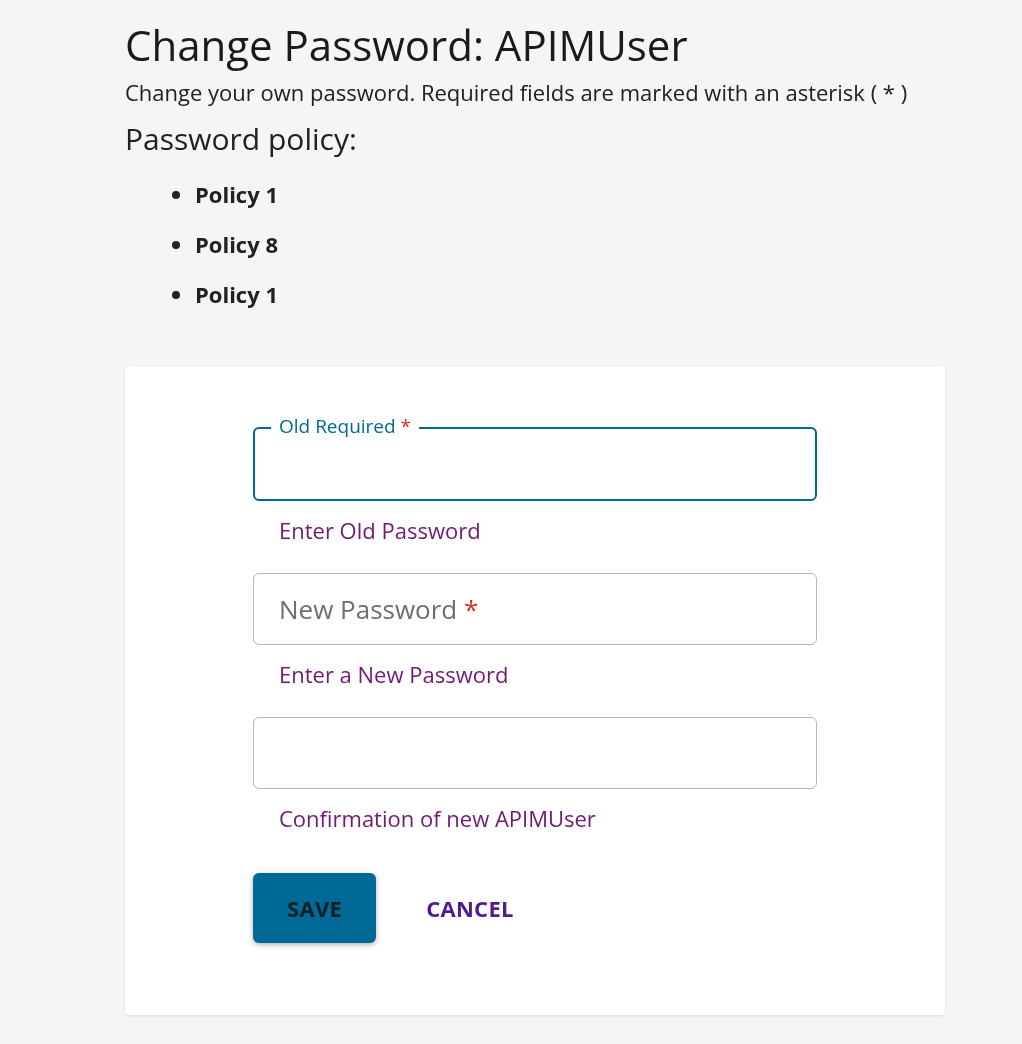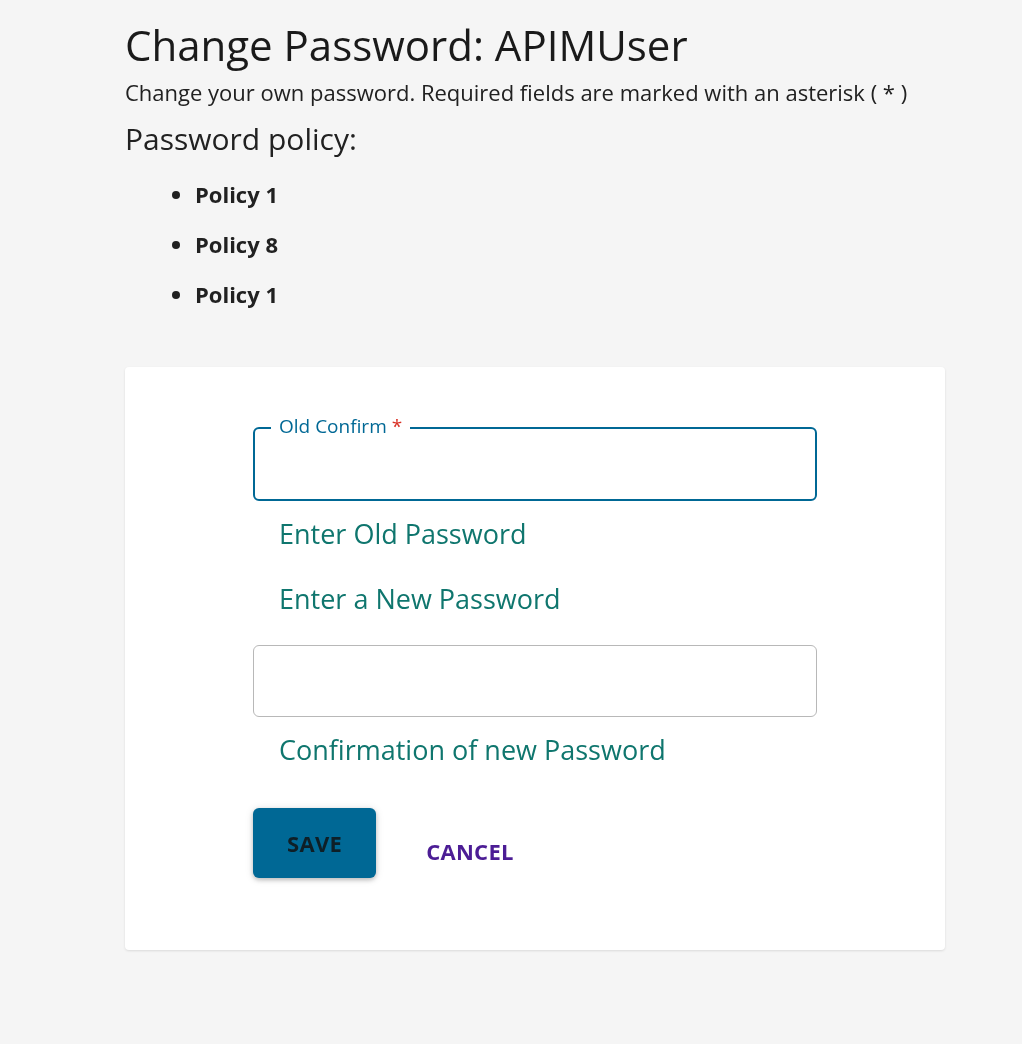--- a/index.html
+++ b/index.html
@@ -98,29 +98,29 @@
     left: 26px;
     top: 50%;
     transform: translateY(-50%);
     font-size: 26px;
     color: #6f6f6f;
     pointer-events: none;
   }
   .idle-inner-label .asterisk { color: #d93025; }
 
   .helper-text {
-    font-size: 27px;
+    font-size: 22px;
     margin: 14px 0 28px 26px;
-    color: #0f766e;
+    color: #701a75;
   }
 
   .button-row {
     margin-top: 40px;
     display: flex;
-    align-items: flex-end;
+    align-items: center;
     gap: 50px;
   }
   .btn {
     font-family: inherit;
     border: none;
     cursor: pointer;
     font-weight: 700;
     font-size: 22px;
     letter-spacing: 0.3px;
   }
@@ -151,33 +151,40 @@
   <ul class="policy-list">
     <li>Policy 1</li>
     <li>Policy 8</li>
     <li>Policy 1</li>
   </ul>
 
   <div class="card">
 
     <div class="field-wrap" style="margin-top:12px;">
       <label class="floating-label">
-        <span>Old Confirm</span>
+        <span>Old Required</span>
         <span class="asterisk">*</span>
       </label>
       <input type="password" class="text-input" value="" style="">
     </div>
     <div class="helper-text">Enter Old Password</div>
 
+    <div class="field-wrap">
+      <div class="idle-inner-label">
+        <span>New Password</span>
+        <span class="asterisk">*</span>
+      </div>
+      <input type="password" class="text-input idle" value="" style="">
+    </div>
     <div class="helper-text">Enter a New Password</div>
 
     <div class="field-wrap">
       <input type="password" class="text-input idle" value="" style="">
     </div>
-    <div class="helper-text">Confirmation of new Password</div>
+    <div class="helper-text">Confirmation of new APIMUser</div>
 
     <div class="button-row">
       <button class="btn btn-primary">SAVE</button>
       <button class="btn btn-text">CANCEL</button>
     </div>
 
   </div>
 </div>
 
 </body></html>

